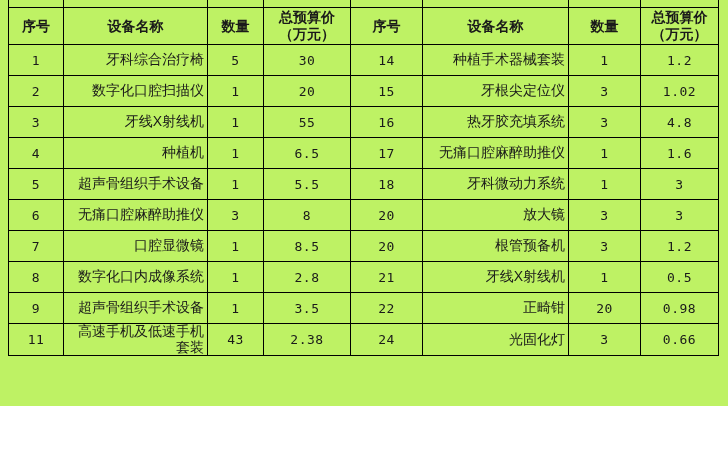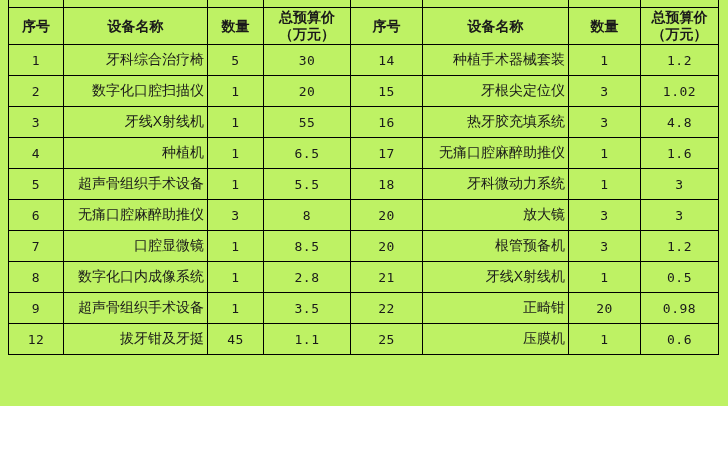--- a/index.html
+++ b/index.html
@@ -184,24 +184,24 @@
           <td class="c-num">9</td>
           <td class="c-name">超声骨组织手术设备</td>
           <td class="c-num">1</td>
           <td class="c-num">3.5</td>
           <td class="c-num">22</td>
           <td class="c-name">正畸钳</td>
           <td class="c-num">20</td>
           <td class="c-num">0.98</td>
         </tr>
         <tr>
-          <td class="c-num">12</td>
-          <td class="c-name">拔牙钳及牙挺</td>
-          <td class="c-num">45</td>
-          <td class="c-num">1.1</td>
-          <td class="c-num">25</td>
-          <td class="c-name">压膜机</td>
-          <td class="c-num">1</td>
-          <td class="c-num">0.6</td>
+          <td class="c-num">11</td>
+          <td class="c-name">高速手机及低速手机套装</td>
+          <td class="c-num">43</td>
+          <td class="c-num">2.38</td>
+          <td class="c-num">24</td>
+          <td class="c-name">光固化灯</td>
+          <td class="c-num">3</td>
+          <td class="c-num">0.66</td>
         </tr>
       </tbody>
   </table>
 </div>
 
 </body></html>

